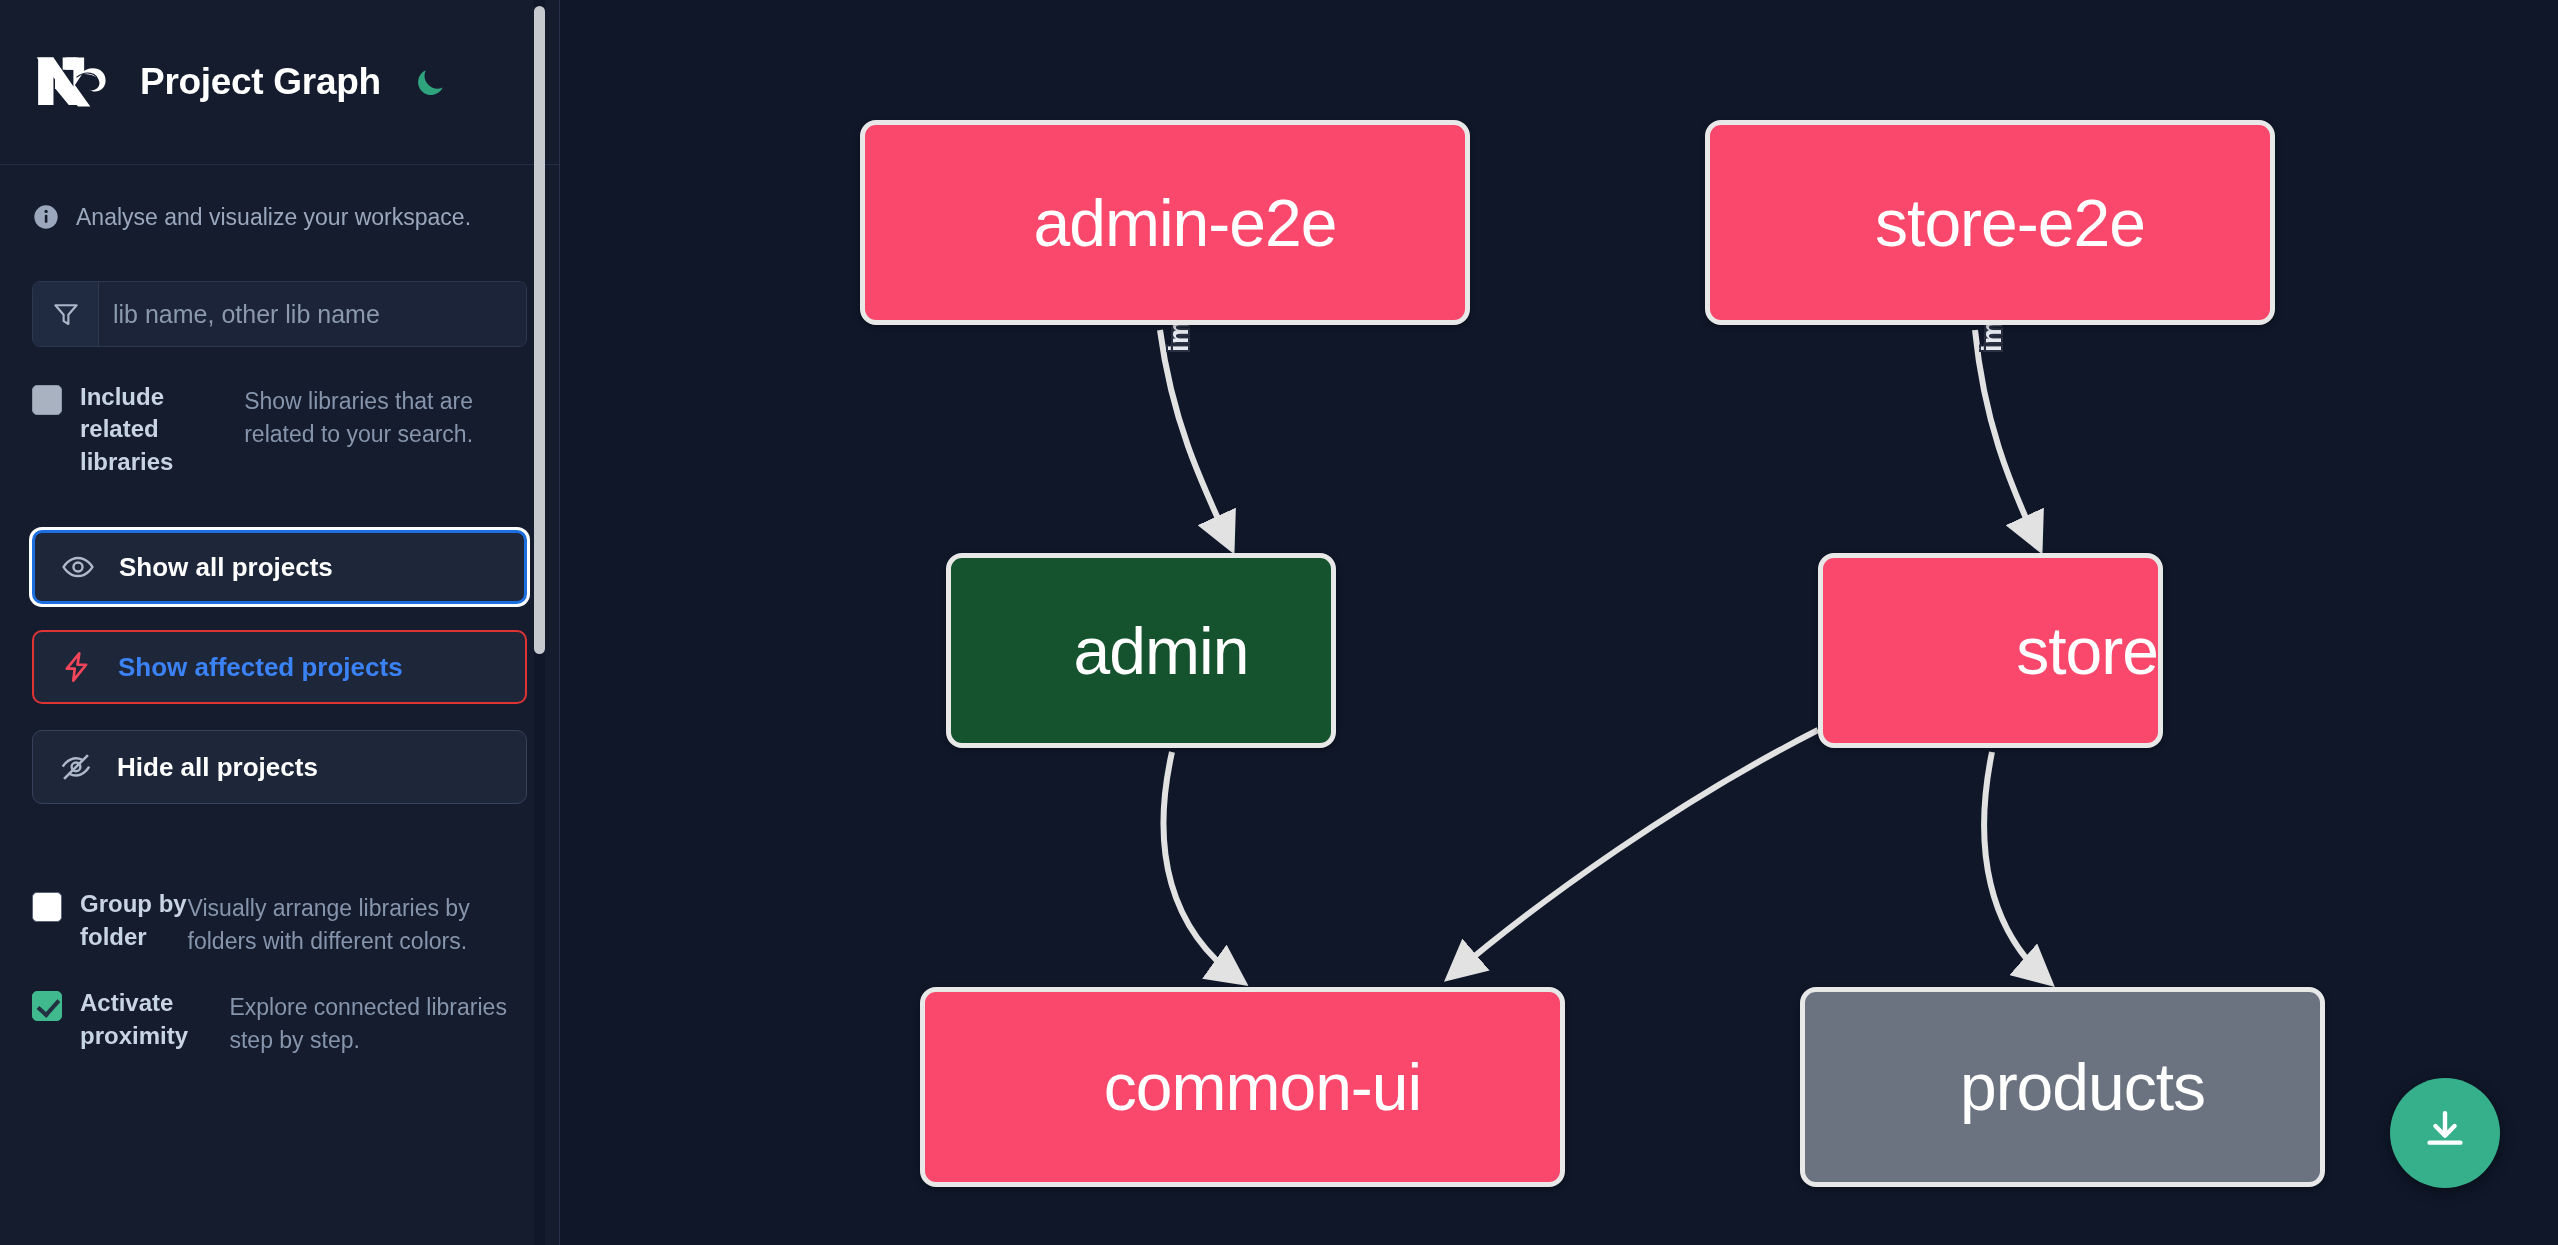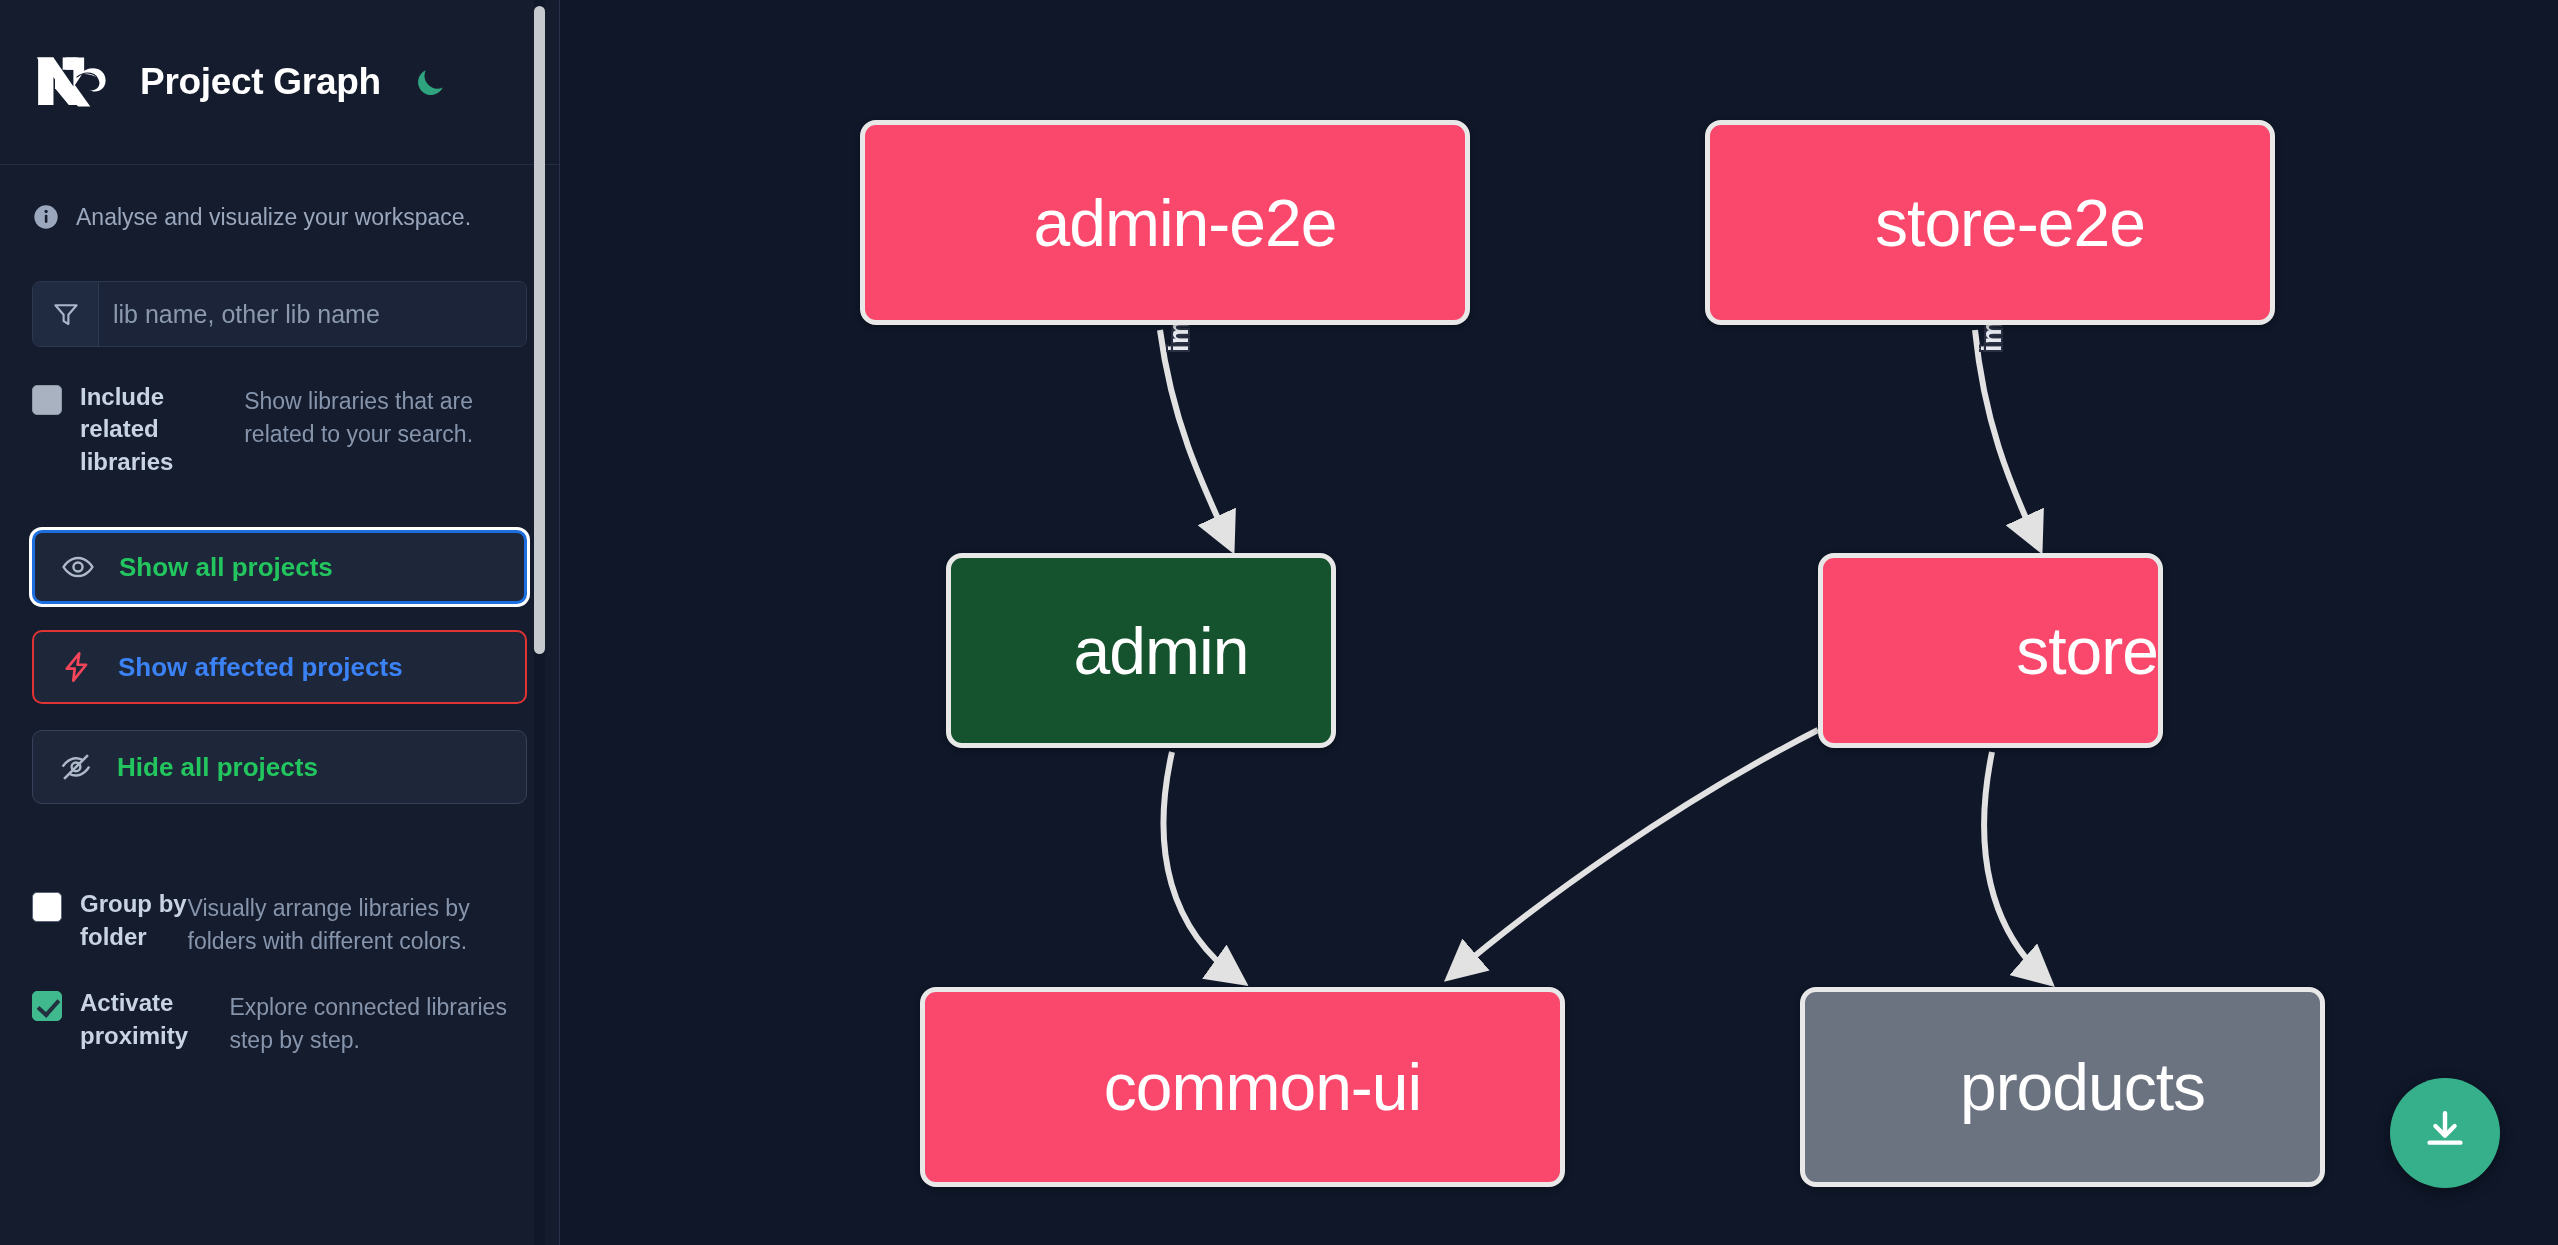--- a/index.html
+++ b/index.html
@@ -180,21 +180,21 @@
     border-radius: 10px;
     background: #1d2739;
     border: 1px solid #36425c;
     cursor: pointer;
     margin-bottom: 26px;
     font-family: "Liberation Sans", sans-serif;
   }
   .btn-label {
     font-size: 26px;
     font-weight: 700;
-    color: #22c55e;
+    color: #ffffff;
     white-space: nowrap;
   }
   .btn.focused {
     border: 3px solid #1d6fe0;
     box-shadow: 0 0 0 3px #ffffff;
   }
   .btn.danger { border: 2px solid #e03434; }
   .btn.danger .btn-label { color: #3b82f6; }
 
   .btn-icon { width: 34px; height: 34px; flex: 0 0 34px; display:flex; align-items:center; justify-content:center; }

